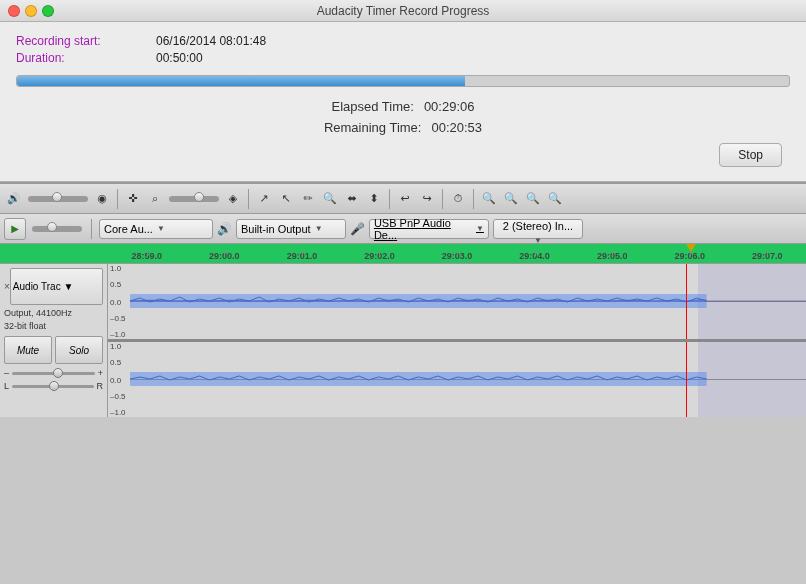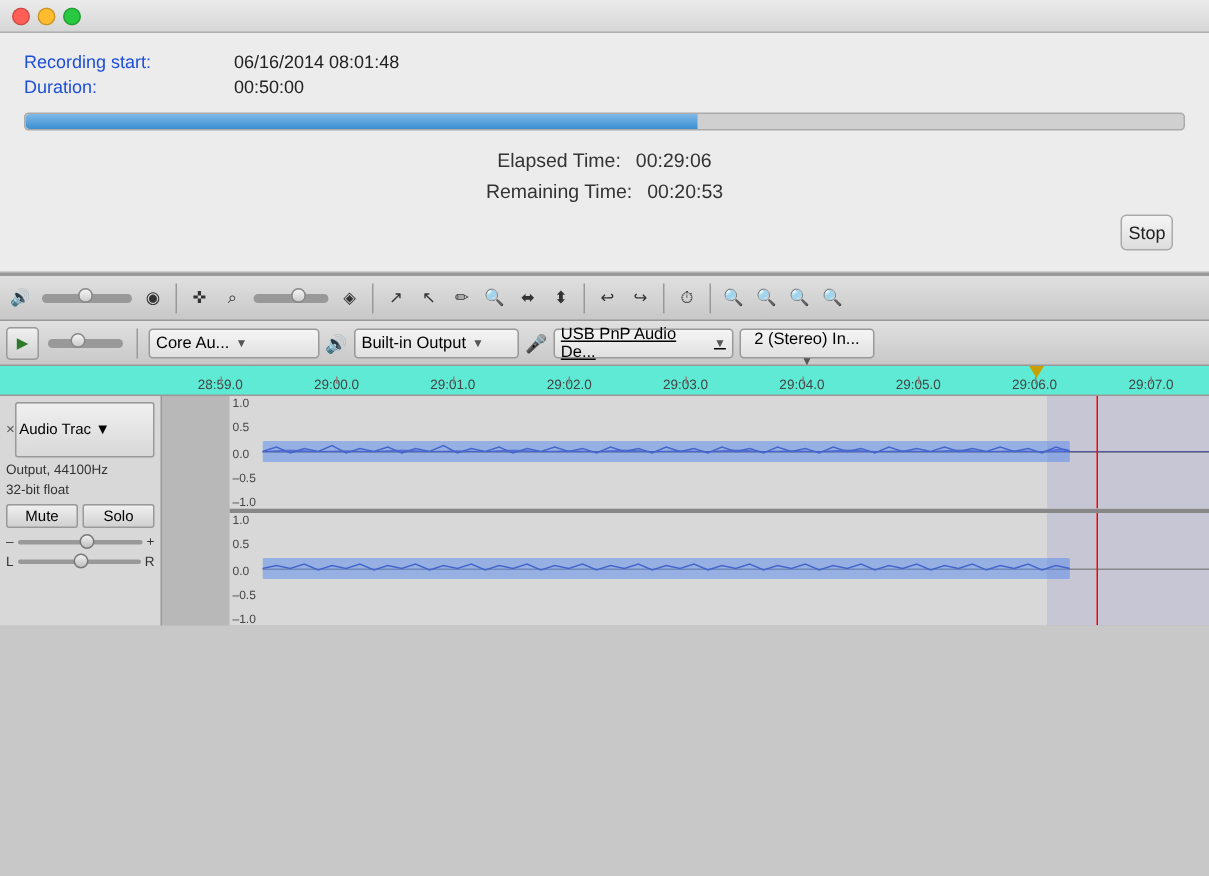--- a/index.html
+++ b/index.html
@@ -48,21 +48,21 @@
       background: #ececec;
       padding: 12px 16px 10px 16px;
       border-bottom: 1px solid #b0b0b0;
     }
     .info-row {
       display: flex;
       gap: 20px;
       margin-bottom: 3px;
     }
     .info-label {
-      color: #1d4ed8;
+      color: #a21caf;
       min-width: 120px;
       font-size: 12px;
     }
     .info-value {
       color: #222;
       font-size: 12px;
     }
 
     
     .progress-bar-wrap {
@@ -98,21 +98,21 @@
     
     .stop-btn-row {
       display: flex;
       justify-content: flex-end;
       padding: 0 8px 4px 0;
     }
     .stop-btn {
       background: linear-gradient(to bottom, #f5f5f5, #ddd);
       border: 1px solid #aaa;
       border-radius: 4px;
-      padding: 4px 4px;
+      padding: 4px 18px;
       font-size: 12px;
       color: #222;
       cursor: pointer;
       margin-left: 24px;
     }
 
     
     .audacity-main {
       background: #c0c0c0;
       border-top: 2px solid #999;
@@ -183,26 +183,27 @@
     }
     .dropdown-arrow {
       font-size: 8px;
       color: #555;
     }
     .speaker-icon { font-size: 12px; }
 
     
     .timeline-ruler {
       height: 20px;
-      background: #5eead4;
+      background: #22c55e;
       border-bottom: 1px solid #999;
       display: flex;
       align-items: flex-end;
       position: relative;
       overflow: hidden;
+      font-weight: bold;
     }
     .ruler-ticks {
       display: flex;
       width: 100%;
       padding-left: 108px;
     }
     .ruler-tick {
       flex: 1;
       text-align: center;
       font-size: 9px;
@@ -273,28 +274,29 @@
       margin-bottom: 4px;
     }
     .mute-solo {
       display: flex;
       gap: 3px;
       margin-bottom: 4px;
     }
     .ms-btn {
       flex: 1;
       font-size: 10px;
-      height: 16px;
+      height: 28px;
       background: linear-gradient(to bottom, #f0f0f0, #d0d0d0);
       border: 1px solid #999;
       border-radius: 2px;
       cursor: pointer;
       display: flex;
       align-items: center;
       justify-content: center;
+      font-style: italic;
     }
     .volume-row {
       display: flex;
       align-items: center;
       gap: 3px;
       margin-bottom: 3px;
       font-size: 9px;
       color: #333;
     }
     .slider-track {
@@ -322,21 +324,20 @@
       font-size: 9px;
       color: #333;
     }
 
     
     .waveform-area {
       flex: 1;
       position: relative;
       background: #c8c8c8;
       overflow: hidden;
-      margin-left: 45px;
     }
 
     
     .playhead-line {
       position: absolute;
       top: 0;
       bottom: 0;
       width: 1px;
       background: red;
       left: 578px;
@@ -345,20 +346,21 @@
   </style>
 </head>
 <body>
 
 <div class="titlebar">
   <div class="titlebar-dots">
     <div class="dot dot-close"></div>
     <div class="dot dot-min"></div>
     <div class="dot dot-max"></div>
   </div>
+  <span class="titlebar-title">Audacity Timer Record Progress</span>
 </div>
 
 <div class="timer-panel">
   <div class="info-row">
     <span class="info-label">Recording start:</span>
     <span class="info-value">06/16/2014 08:01:48</span>
   </div>
   <div class="info-row">
     <span class="info-label">Duration:</span>
     <span class="info-value">00:50:00</span>

